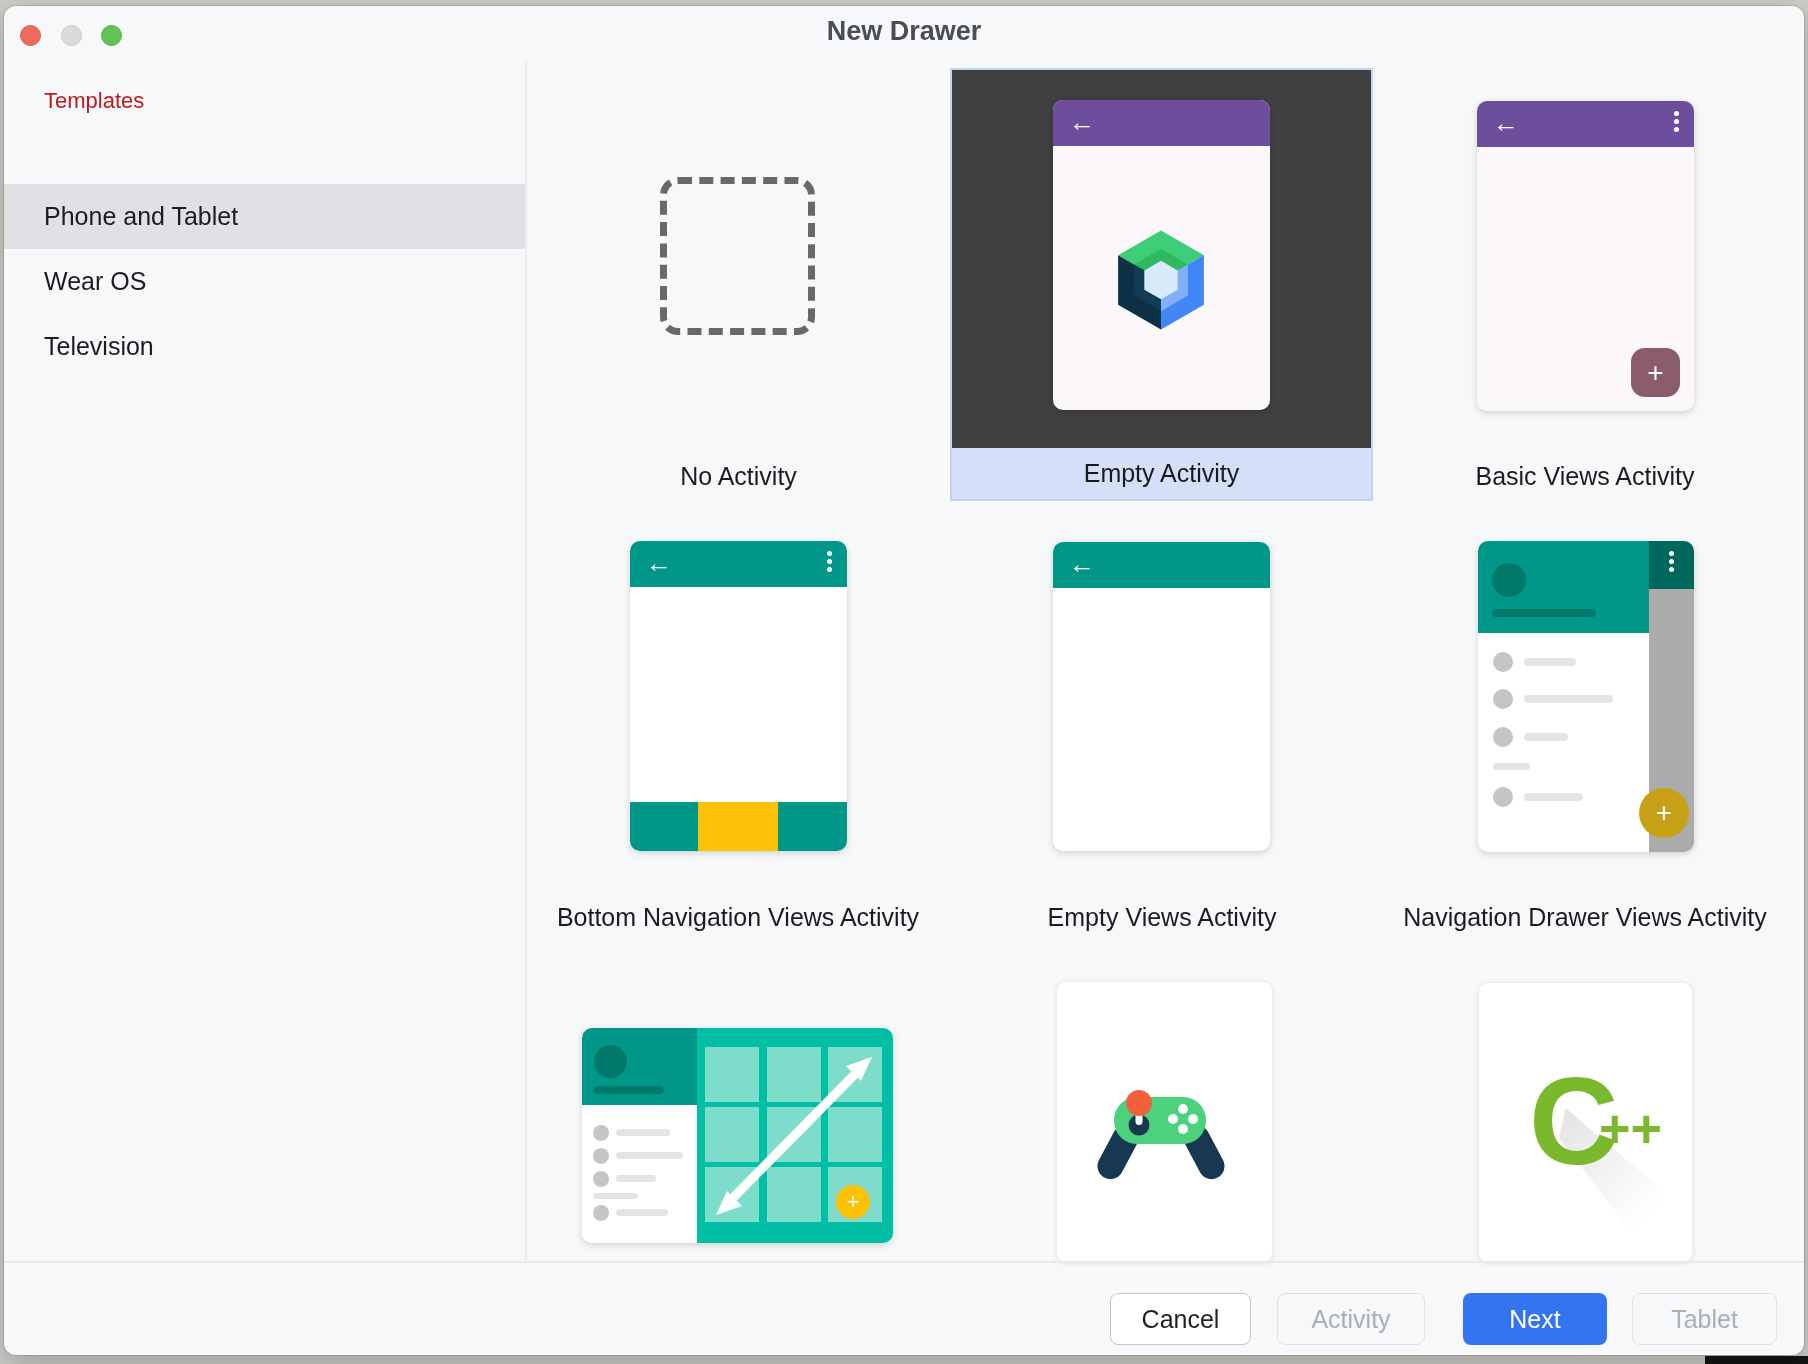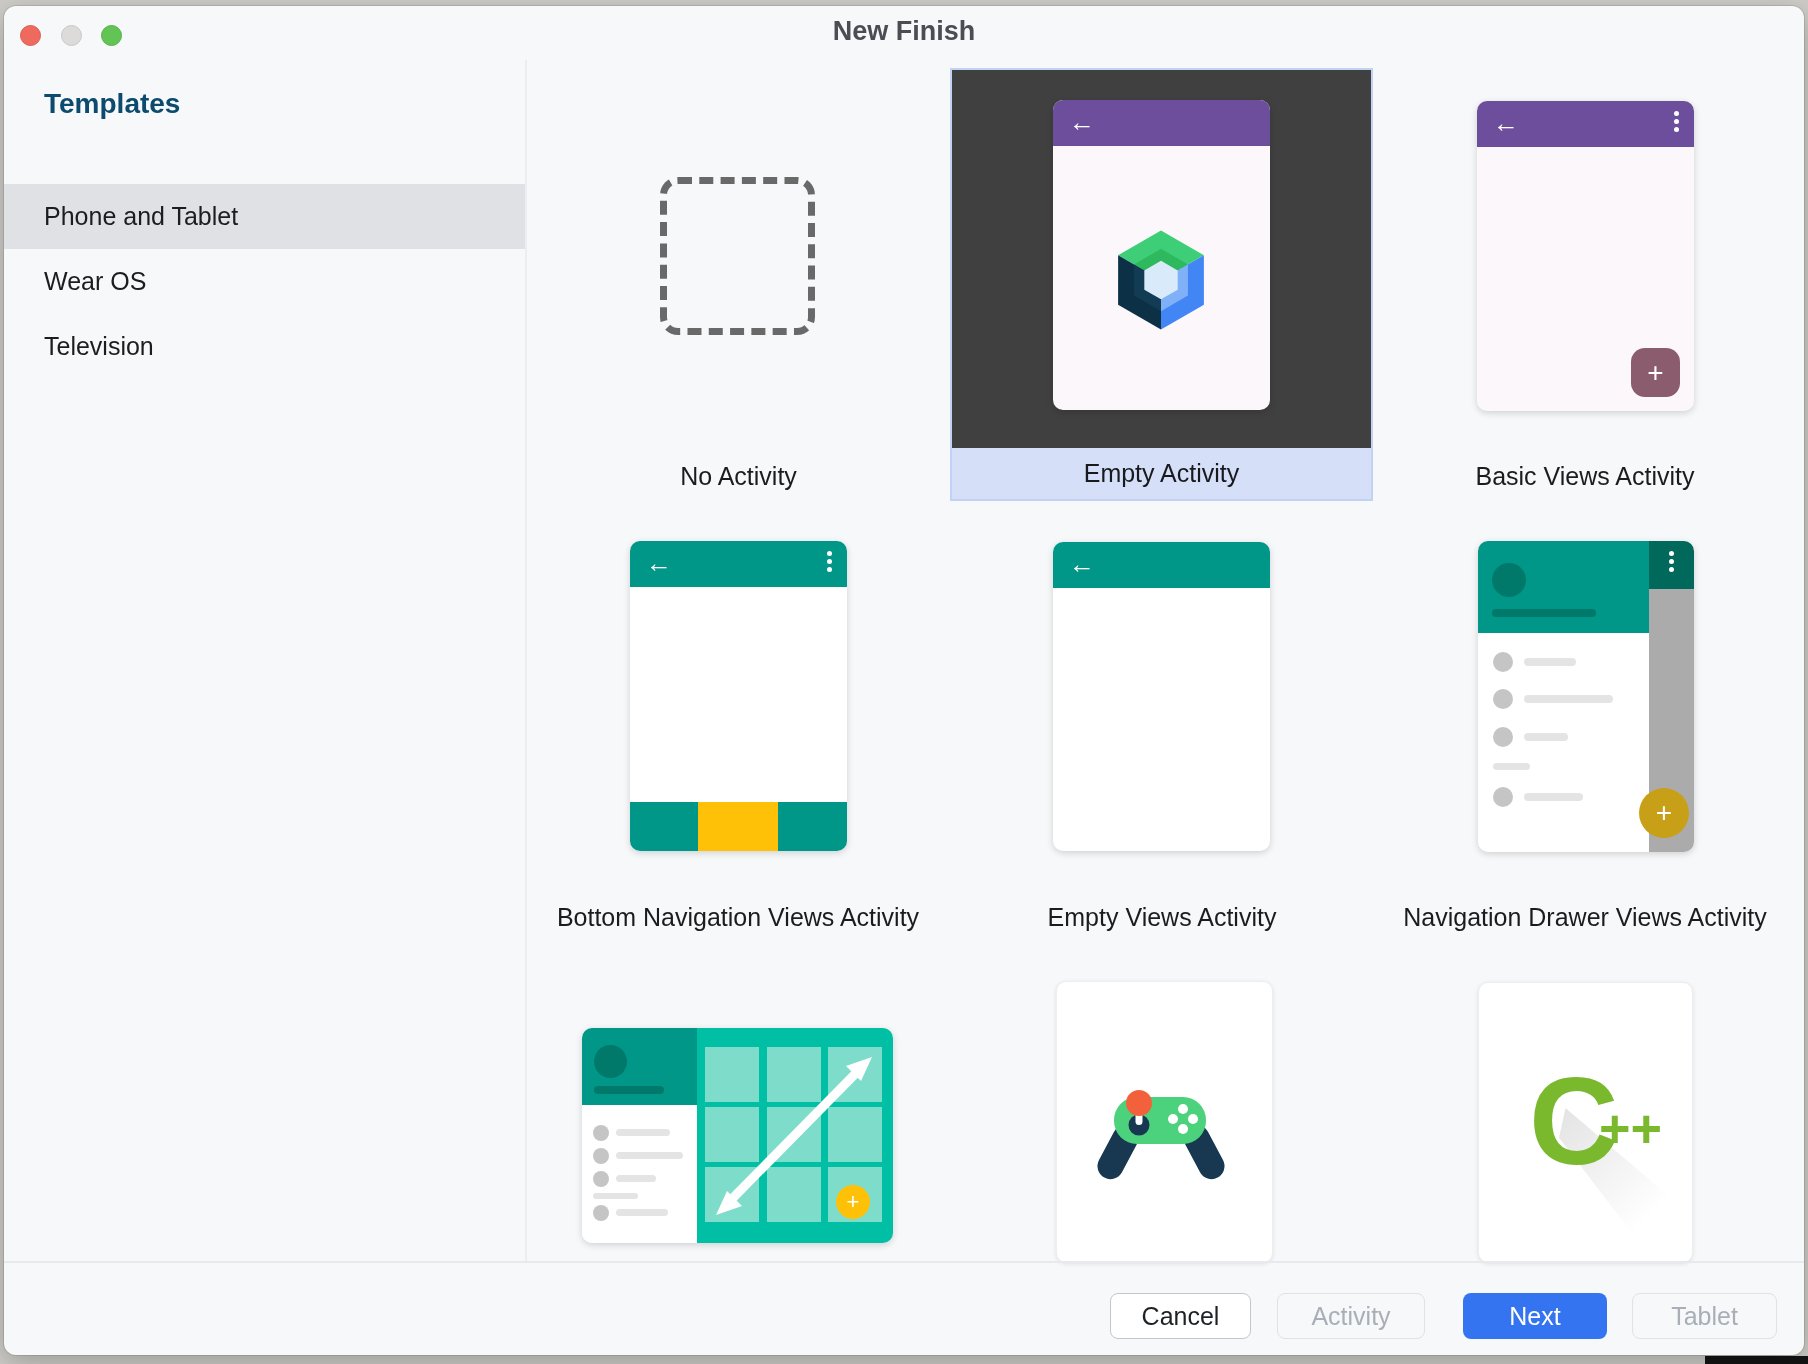--- a/index.html
+++ b/index.html
@@ -5,21 +5,21 @@
   html,body{margin:0;padding:0;background:#CFCDC8;}
   *{box-sizing:border-box;font-family:"Liberation Sans","DejaVu Sans",sans-serif;}
   #screen{position:relative;width:1808px;height:1364px;background:#CFCDC8;overflow:hidden;}
   .abs{position:absolute;}
   #window{position:absolute;left:4px;top:6px;width:1800px;height:1349px;background:#F7F8FA;
           border-radius:12px;box-shadow:0 0 0 1px rgba(0,0,0,.10),0 8px 30px rgba(0,0,0,.25);}
   .traffic{position:absolute;top:25px;width:21px;height:21px;border-radius:50%;}
   #win-title{position:absolute;left:4px;top:16px;width:1800px;text-align:center;
              font-size:27px;font-weight:bold;color:#4A4E54;}
   
-  #sb-header{position:absolute;left:44px;top:88px;font-size:28px;color:#0c4a6e;font-weight:bold;}
+  #sb-header{position:absolute;left:44px;top:88px;font-size:22px;color:#b91c1c;}
   .sb-row{position:absolute;left:4px;width:521px;height:65px;line-height:65px;
           padding-left:40px;font-size:25px;color:#1C1D21;cursor:default;}
   .sb-row.sel{background:#DFE1E5;}
   #v-divider{position:absolute;left:525px;top:60px;width:2px;height:1202px;background:#ECEDF0;}
   #btm-divider{position:absolute;left:4px;top:1261px;width:1800px;height:2px;background:#E8E9EC;z-index:40;}
   
   .phone{position:absolute;border-radius:10px;overflow:hidden;background:#fff;
          box-shadow:0 2px 7px rgba(0,0,0,.16);}
   .phdr{position:absolute;left:0;top:0;right:0;height:46px;}
   .back{position:absolute;left:16px;top:0;height:46px;line-height:44px;color:#fff;font-size:26px;}
@@ -29,41 +29,41 @@
   .fab{position:absolute;display:flex;align-items:center;justify-content:center;color:#fff;z-index:5;}
   .dot{position:absolute;border-radius:50%;background:#C5C5C5;}
   .bar{position:absolute;border-radius:4px;background:#E4E4E4;}
   #selection{position:absolute;left:950px;top:68px;width:423px;height:433px;
              background:#404040;border:2px solid #C2D2F5;}
   #sel-band{position:absolute;left:0;bottom:0;width:100%;height:51px;background:#D5DFF8;
             display:flex;align-items:center;justify-content:center;font-size:25px;color:#191A1E;}
   #no-activity-box{position:absolute;left:660px;top:177px;width:155px;height:158px;
                    border:7px dashed #696969;border-radius:18px;}
   
-  .btn{position:absolute;top:1293px;height:46px;border-radius:8px;font-size:25px;
+  .btn{position:absolute;top:1293px;height:52px;border-radius:8px;font-size:25px;
        display:flex;align-items:center;justify-content:center;cursor:pointer;}
   #btn-cancel{left:1110px;width:141px;background:#FFFFFF;border:1px solid #C2C6CF;color:#1D2025;}
   #btn-previous{left:1277px;width:148px;background:transparent;border:1px solid #E0E2E7;color:#A9AEB7;}
   #btn-next{left:1463px;width:144px;background:#3574F0;border:none;color:#FFFFFF;}
   #btn-finish{left:1632px;width:145px;background:transparent;border:1px solid #E0E2E7;color:#A9AEB7;}
   #desk-dark{position:absolute;left:1705px;top:1356px;width:103px;height:8px;background:#141414;}
 </style>
 </head>
 <body>
 
 <div id="screen">
   <div id="desk-dark"></div>
 
   <div id="window"></div>
 
   <div class="traffic" style="left:20px;background:#EE6A5F;border:1px solid #D95D52;"></div>
   <div class="traffic" style="left:61px;background:#DCDBDA;border:1px solid #C9C8C7;"></div>
   <div class="traffic" style="left:101px;background:#62C454;border:1px solid #55B147;"></div>
 
-  <div id="win-title">New Finish</div>
+  <div id="win-title">New Drawer</div>
 
   <div id="sb-header">Templates</div>
   <div class="sb-row sel" style="top:184px;">Phone and Tablet</div>
   <div class="sb-row" style="top:314px;">Television</div>
   <div class="sb-row" style="top:249px;">Wear OS</div>
   <div id="v-divider"></div>
 
   <div>
     <div id="no-activity-box"></div>
     <div class="card-label" style="left:630px;top:462px;width:217px;">No Activity</div>

